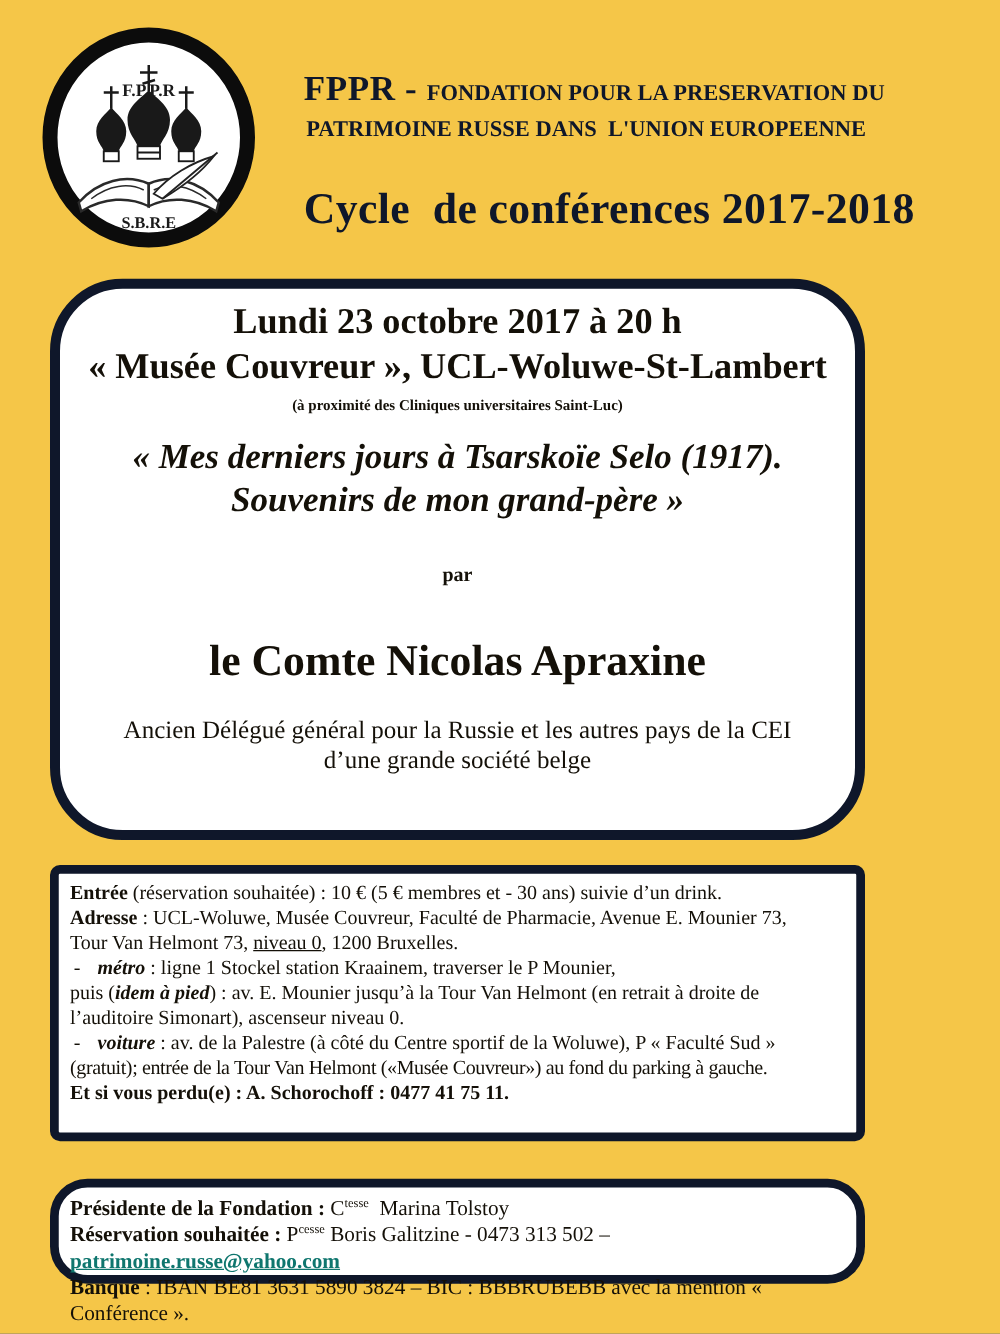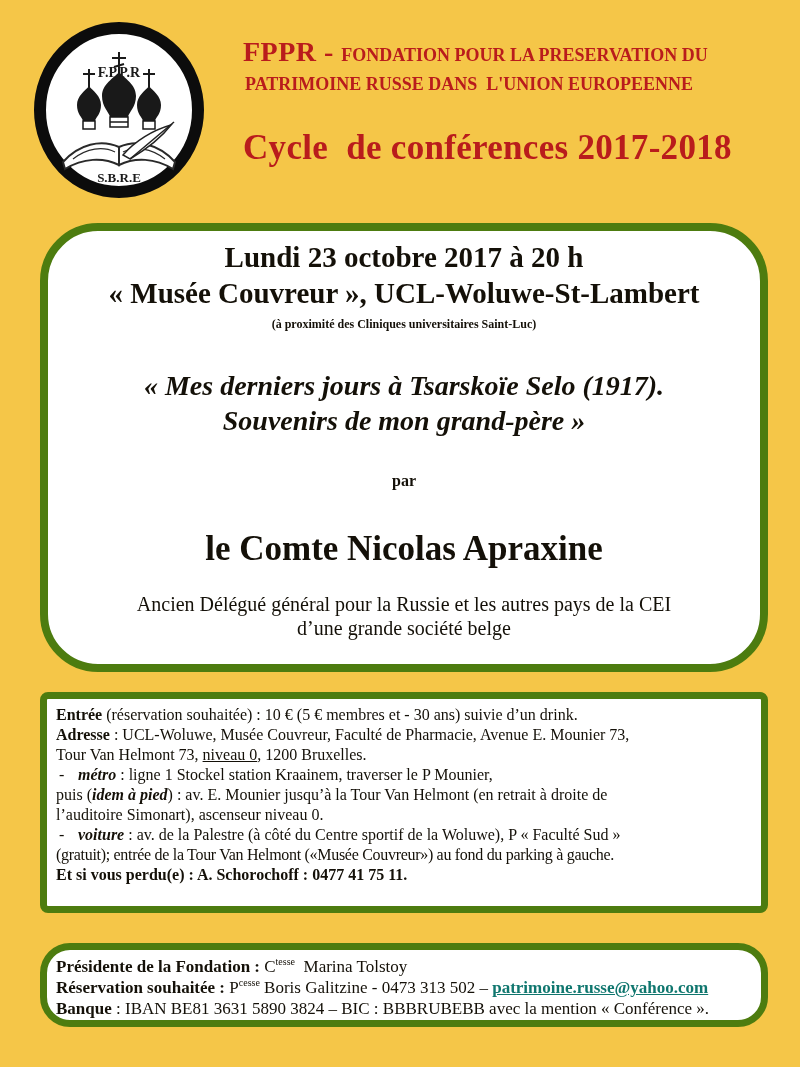--- a/index.html
+++ b/index.html
@@ -6,37 +6,37 @@
   html,body { background:#777; }
   .page {
     position:relative; width:800px; height:1067px; margin:0 auto;
     background:#F5C648; overflow:hidden;
     font-family:"Liberation Serif","DejaVu Serif",serif; color:#141008;padding-left:20px;
   }
   .pre { white-space:pre-wrap; }
 
   
   .logo { position:absolute; left:33px; top:21px; width:172px; height:178px; }
-  .masthead-text { position:absolute; left:243px; top:36px; width:530px; color:#b91c1c; font-weight:bold; }
+  .masthead-text { position:absolute; left:243px; top:56px; width:530px; color:#0f172a; font-weight:bold; }
   .m-line1 { font-size:18px; line-height:32px; }
   .m-acronym { font-size:28px; letter-spacing:.5px; }
   .m-line2 { font-size:18px; line-height:26px; margin-left:2px; }
   .m-series { margin-top:34px; font-size:35px; line-height:34px; letter-spacing:.3px; }
 
   
-  .box { position:absolute; left:40px; width:728px; background:#fff; border:7px solid #4d7c0f; }
+  .box { position:absolute; left:40px; width:652px; background:#fff; border:7px solid #0f172a; }
   .event-box { top:223px; height:449px; border-width:8px; border-radius:58px; text-align:center; }
   .info-box  { top:692px; height:221px; border-radius:8px; padding:6px 10px 0 9px; font-size:16px; line-height:20px; }
   .footer-box{ top:943px; height:84px;  border-radius:30px; padding:6px 10px 0 9px; font-size:17px;  line-height:21px; }
 
   
   .ev-line1 { margin-top:8px; font-size:29px; font-weight:bold; line-height:36px; }
   .ev-line2 { font-size:29px; font-weight:bold; line-height:36px; }
   .ev-note  { font-size:12px; font-weight:bold; line-height:27px; }
-  .ev-title { margin-top:30px; font-size:28px; font-weight:bold; font-style:italic; line-height:35px; }
+  .ev-title { margin-top:10px; font-size:28px; font-weight:bold; font-style:italic; line-height:35px; }
   .ev-by    { margin-top:30px; font-size:16px; font-weight:bold; line-height:26px; }
   .ev-speaker { margin-top:33px; font-size:35px; font-weight:bold; line-height:44px; }
   .ev-desc  { margin-top:21px; font-size:20px; line-height:24px; }
 
   
   .info-box p, .footer-box p { margin:0; }
   .bullet { position:relative; padding-left:22px; }
   .dash { position:absolute; left:3px; top:0; }
   .cont { margin-left:22px; }
   .sub  { margin-left:62px; }

